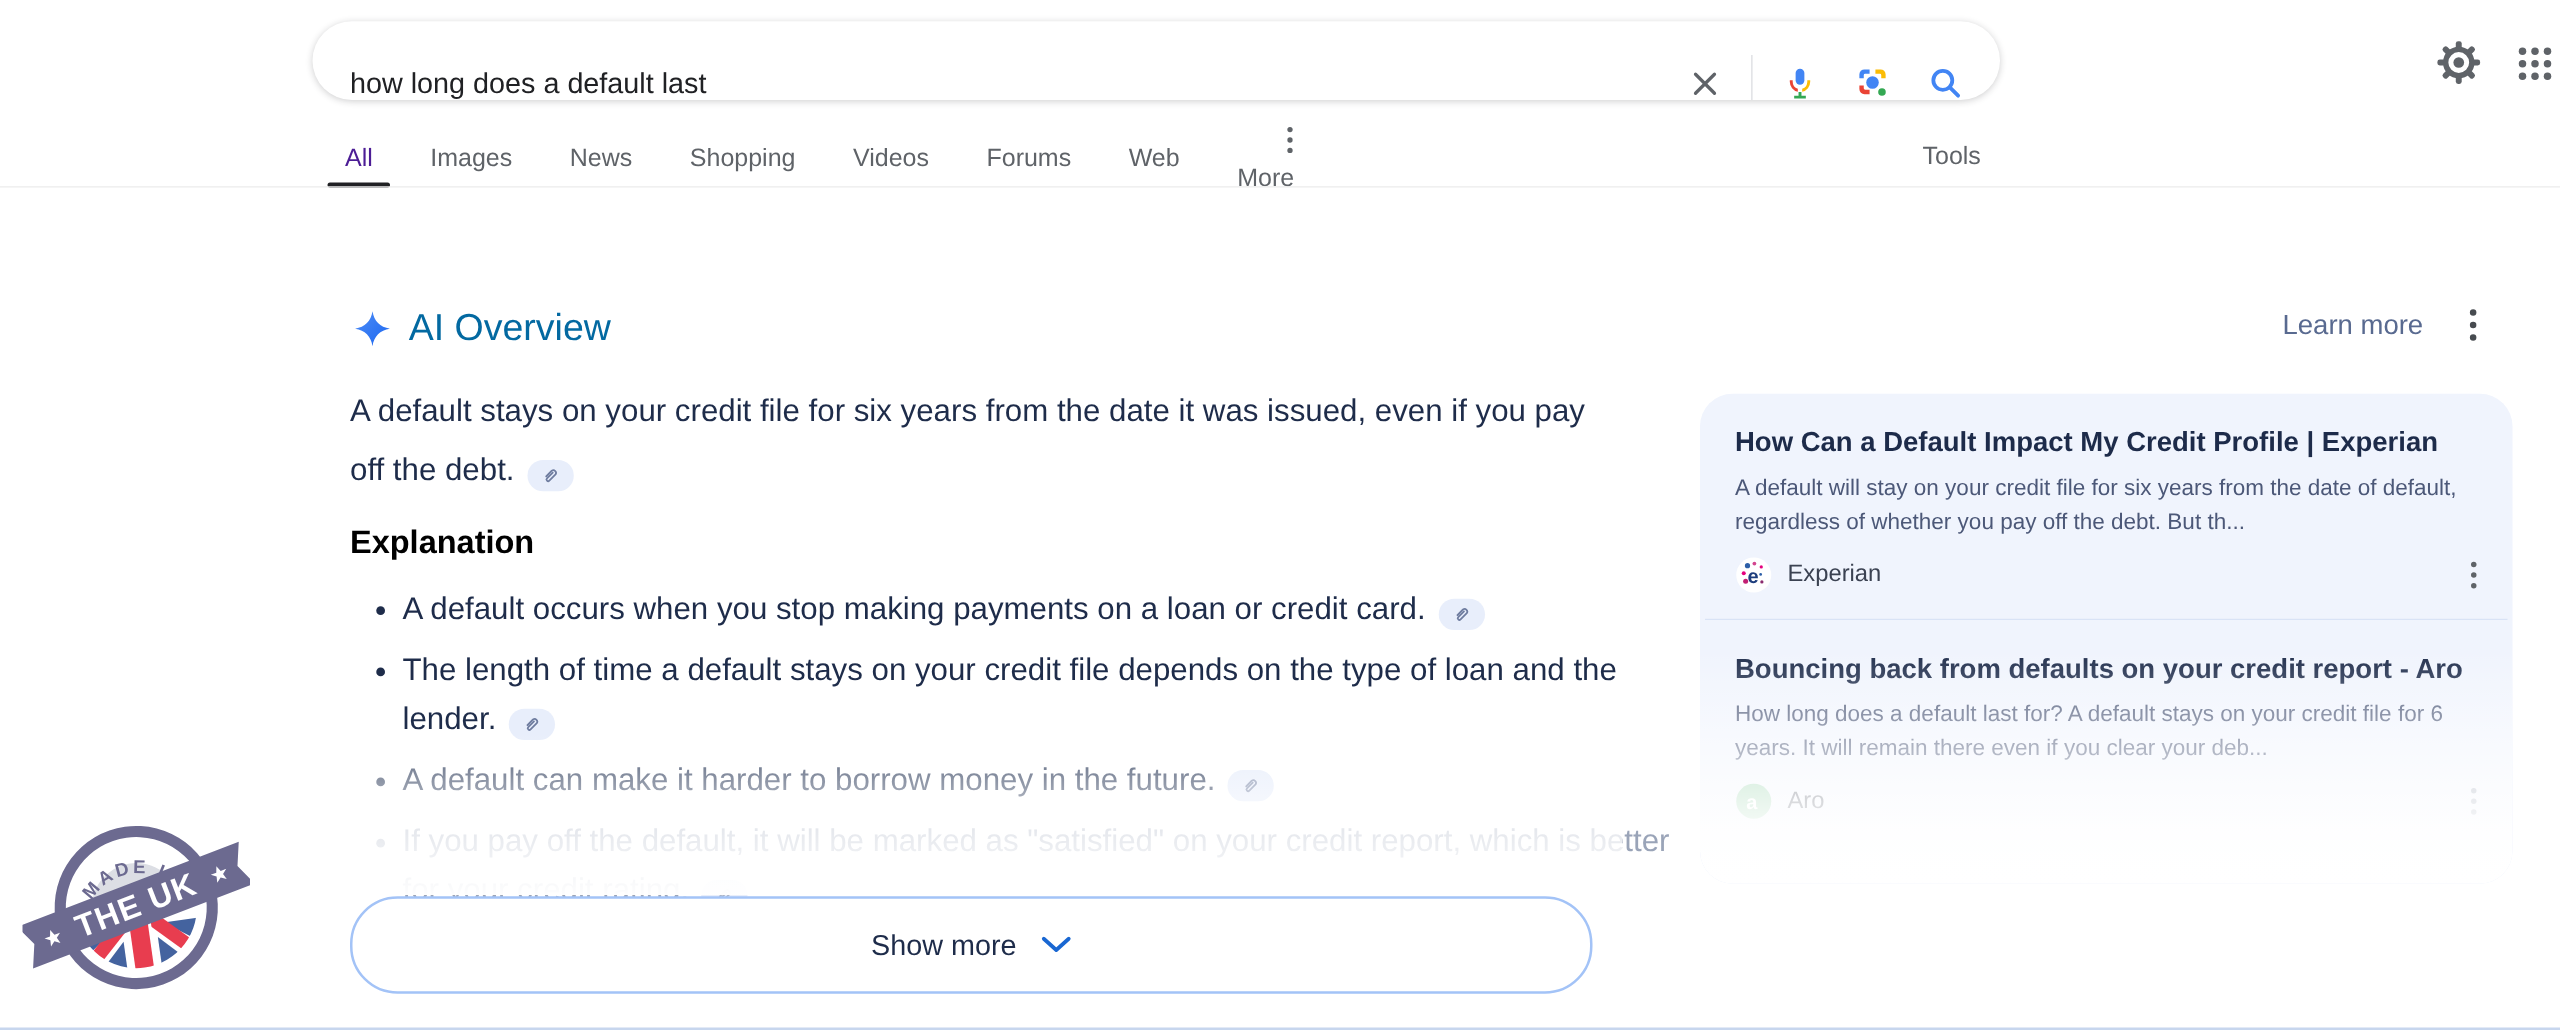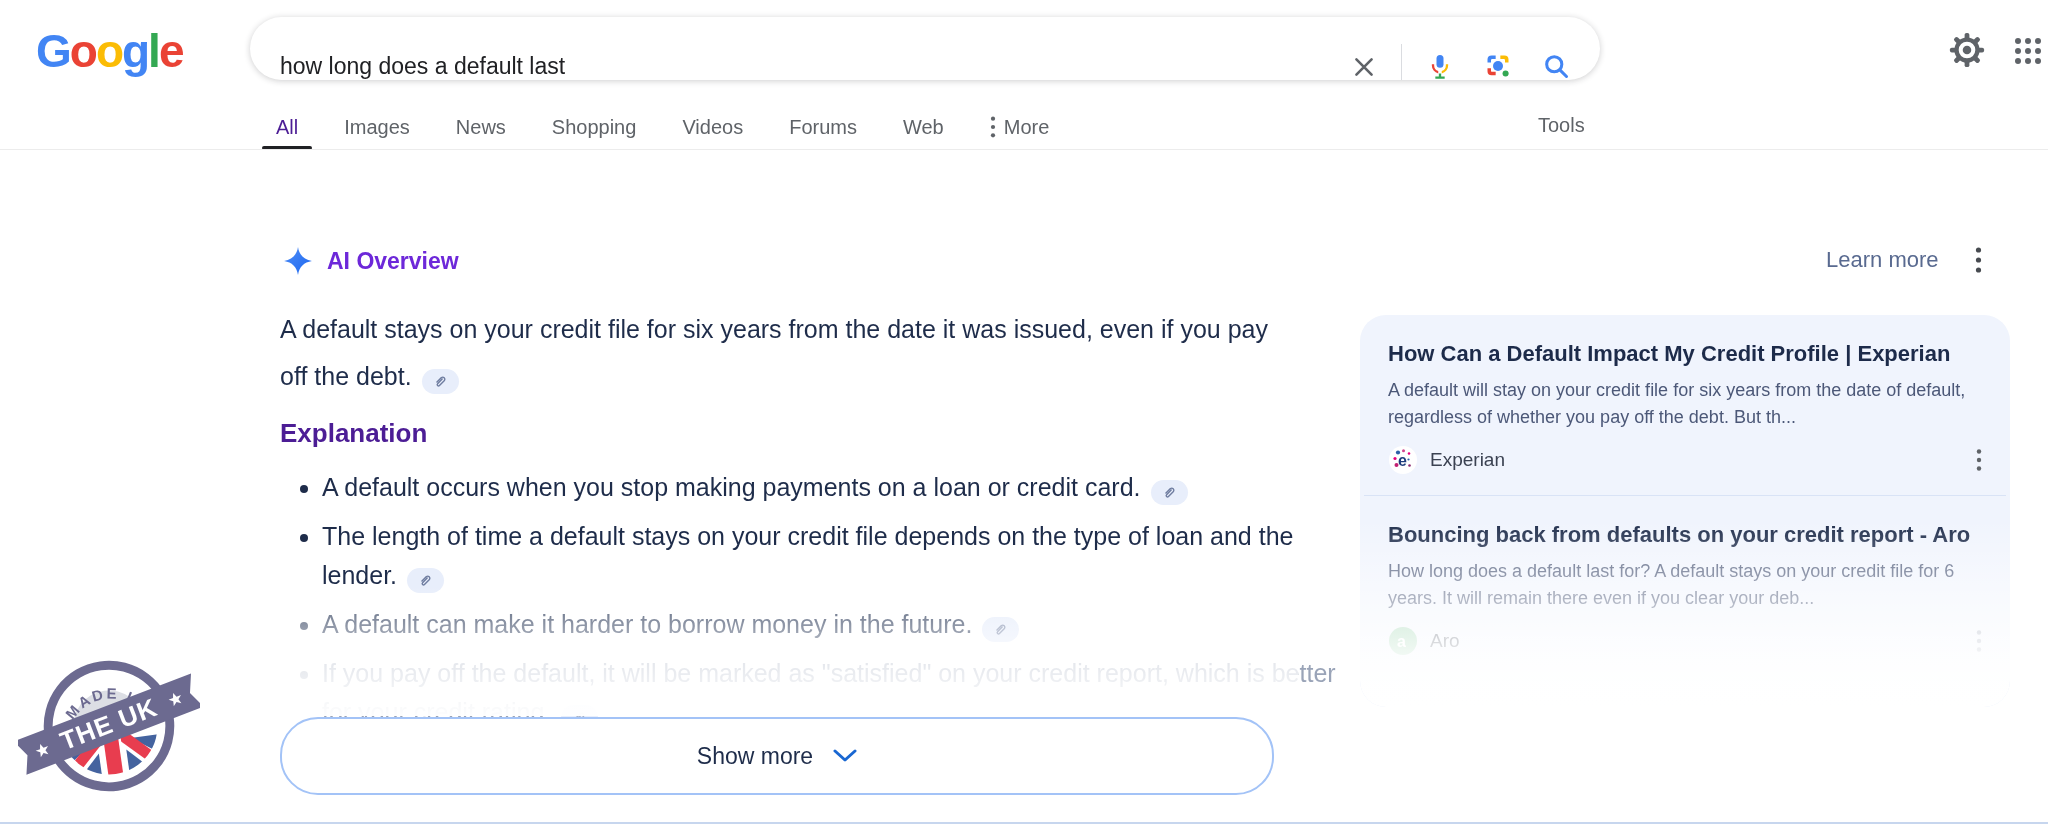--- a/index.html
+++ b/index.html
@@ -22,33 +22,33 @@
   .gear-btn{position:absolute;left:1948px;top:31px;}
   .apps-btn{position:absolute;left:2012px;top:35px;}
 
   
   .tabbar-divider{position:absolute;left:0;top:149px;width:2048px;height:1px;background:#ececec;}
   .tabs{position:absolute;left:276px;top:112px;display:flex;gap:46px;font-size:20px;color:#5f6368;
         align-items:center;height:30px;}
   .tab{cursor:pointer;white-space:nowrap;}
   .tab.active{color:#4c1d95;position:relative;}
   .tab-underline{position:absolute;left:262px;top:146px;width:50px;height:4px;background:#202124;border-radius:2px;}
-  .tab-more{display:flex;align-items:flex-end;gap:8px;cursor:pointer;}
+  .tab-more{display:flex;align-items:flex-end;gap:8px;cursor:pointer;flex-direction:column;}
   .tools{position:absolute;left:1538px;top:114px;font-size:20px;color:#5f6368;cursor:pointer;}
 
   
   .ai-header{position:absolute;left:283px;top:246px;display:flex;align-items:center;gap:14px;}
-  .ai-title{font-size:23px;font-weight:bold;color:#6d28d9;}
+  .ai-title{font-size:30px;font-weight:normal;color:#0369a1;}
   .ai-header-right{position:absolute;left:1826px;top:246px;display:flex;align-items:center;gap:36px;}
   .learn-more{font-size:22px;color:#596a90;cursor:pointer;}
 
   .answer{position:absolute;left:280px;top:306px;width:1015px;font-size:25px;line-height:47px;color:#1e2c4a;}
   .chip{display:inline-flex;align-items:center;justify-content:center;background:#e8eefb;border-radius:999px;
         padding:5px 11px;margin-left:10px;vertical-align:-4px;cursor:pointer;}
-  .explanation-h{position:absolute;left:280px;top:418px;font-size:26px;font-weight:bold;color:#4c1d95;}
+  .explanation-h{position:absolute;left:280px;top:418px;font-size:26px;font-weight:bold;color:#000000;}
   .bullets{position:absolute;left:280px;top:468px;width:1020px;margin:0;padding-left:42px;
            font-size:25px;line-height:39px;color:#1e2c4a;}
   .bullets li{margin-bottom:10px;}
   .bullets li.dim{color:#45526d;}
   .bullets li.faded{color:#9aa4b8;}
   .content-fade{position:absolute;left:268px;top:586px;width:1030px;height:130px;pointer-events:none;
     background:linear-gradient(180deg,rgba(255,255,255,0) 0%,rgba(255,255,255,.72) 55%,rgba(255,255,255,.98) 100%);z-index:2;}
 
   .show-more{position:absolute;left:280px;top:717px;width:994px;height:78px;background:#fff;
     border:2px solid #a3c3f7;border-radius:38px;display:flex;align-items:center;justify-content:center;
@@ -71,21 +71,20 @@
   .page-bottom-divider{position:absolute;left:0;bottom:0;width:2048px;height:2px;background:#c7d6ee;}
 
   
   .stamp{position:absolute;left:18px;top:634px;width:182px;height:190px;}
 </style>
 </head>
 <body>
 
 <div class="page">
 
-  <div class="logo"><span style="color: rgb(66, 133, 244);">G</span><span style="color: rgb(234, 67, 53);">o</span><span style="color: rgb(251, 188, 5);">o</span><span style="color: rgb(66, 133, 244);">g</span><span style="color: rgb(52, 168, 83);">l</span><span style="color: rgb(234, 67, 53);">e</span></div>
 
   <div class="search-bar">
     <span class="search-query">how long does a default last</span>
     <span class="search-spacer"></span>
     <span class="sb-icon">
       <svg width="26" height="26" viewBox="0 0 24 24">
           <path d="M5,5 L19,19 M19,5 L5,19" stroke="#5f6368" stroke-width="2.4" stroke-linecap="round" fill="none"></path>
         </svg>
     </span>
     <span class="sb-divider"></span>

